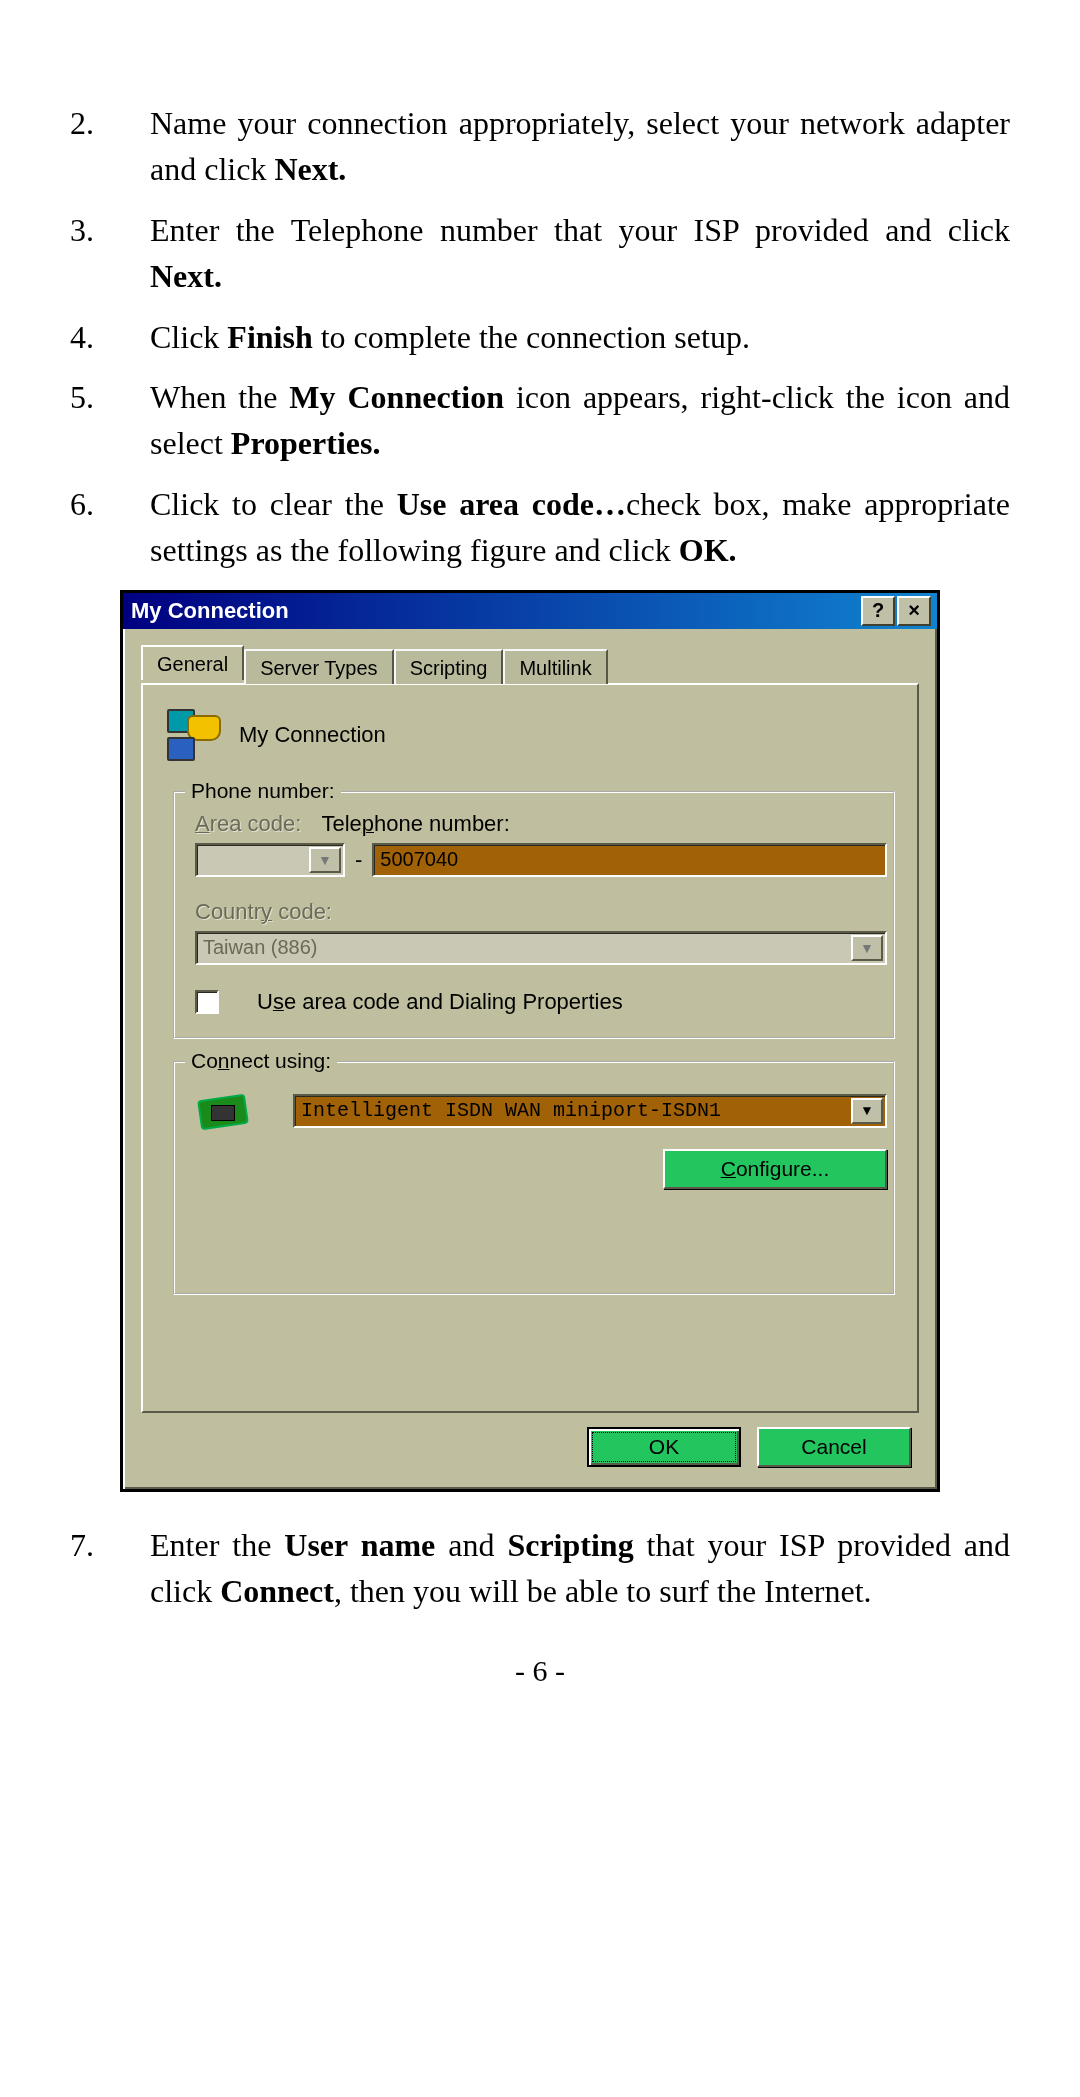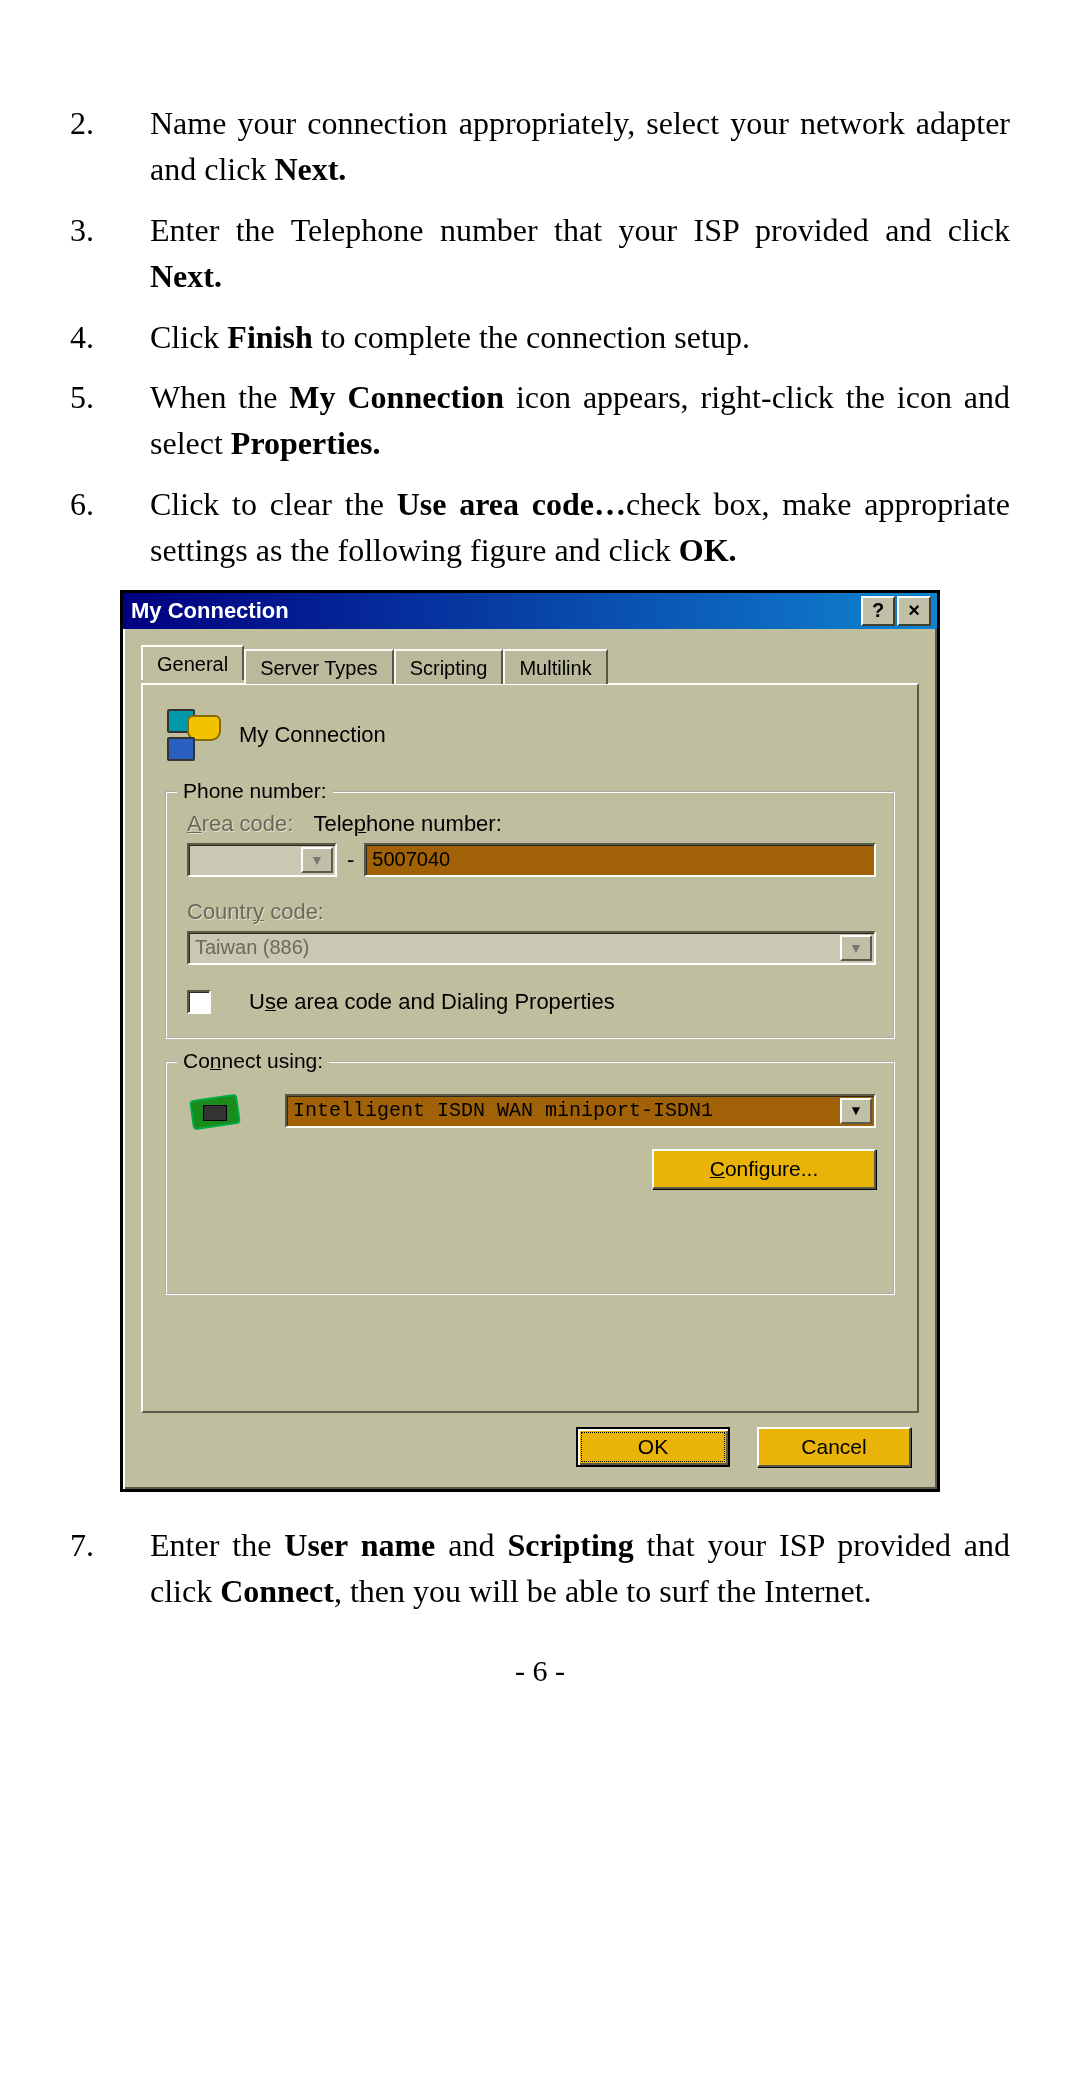--- a/index.html
+++ b/index.html
@@ -127,23 +127,24 @@
   .phone{
     position:absolute; left:22px; top:8px;
     width:30px;height:22px;background:#f2c200;
     border:2px solid #8a6b00; border-radius:6px 6px 10px 10px;
   }
   .conn-header .label{font-size:22px;}
 
   
   .group {
     border:2px groove #fff;
-    padding:18px 17px 22px 20px;
+    padding:18px 6px 22px 20px;
     margin-bottom:22px;
     position:relative;
+    margin-left:8px;
   }
   .group > legend, .group > .legend {
     position:absolute; top:-14px; left:10px;
     background:#bfbfa0; padding:0 6px; font-size:21px;
   }
 
   .lbl-disabled { color:#6a6a58; text-shadow:1px 1px 0 #e2e2d0; }
   .row { display:flex; align-items:center;gap:28px; }
 
   .combo, .textbox, .selectbox {
@@ -180,36 +181,36 @@
     margin-right:10px;
   }
 
   .modem-icon{
     width:56px;height:40px;position:relative;margin-right:14px;flex:0 0 56px;
   }
   .board{position:absolute;inset:6px 4px 4px 4px;background:#1a8a1a;border:2px solid #0a4;rotate:-8deg;border-radius:4px;}
   .chip{position:absolute;top:14px;left:16px;width:22px;height:14px;background:#333;border:1px solid #000;}
 
   .btn {
-    background:#eab308;
+    background:#22c55e;
     border:2px solid #fff;
     border-right-color:#5a5a48;border-bottom-color:#5a5a48;
     box-shadow: 1px 1px 0 #000;
     padding:6px 0;
     text-align:center;
     font-size:21px;
     min-width:150px;
   }
   .btn.default{
     outline:1px dotted #000; outline-offset:-6px;
     border:2px solid #000;
     box-shadow: inset 2px 2px 0 #fff, inset -2px -2px 0 #5a5a48;
   }
   .dlg-buttons{
-    display:flex; gap:27px; justify-content:flex-end;
+    display:flex; gap:16px; justify-content:flex-end;
     padding:14px 8px 6px 0;
   }
 
   .u{ text-decoration: underline; text-decoration-thickness:1px; }
 </style>
 </head>
 <body>
 
 <div class="page">
 

